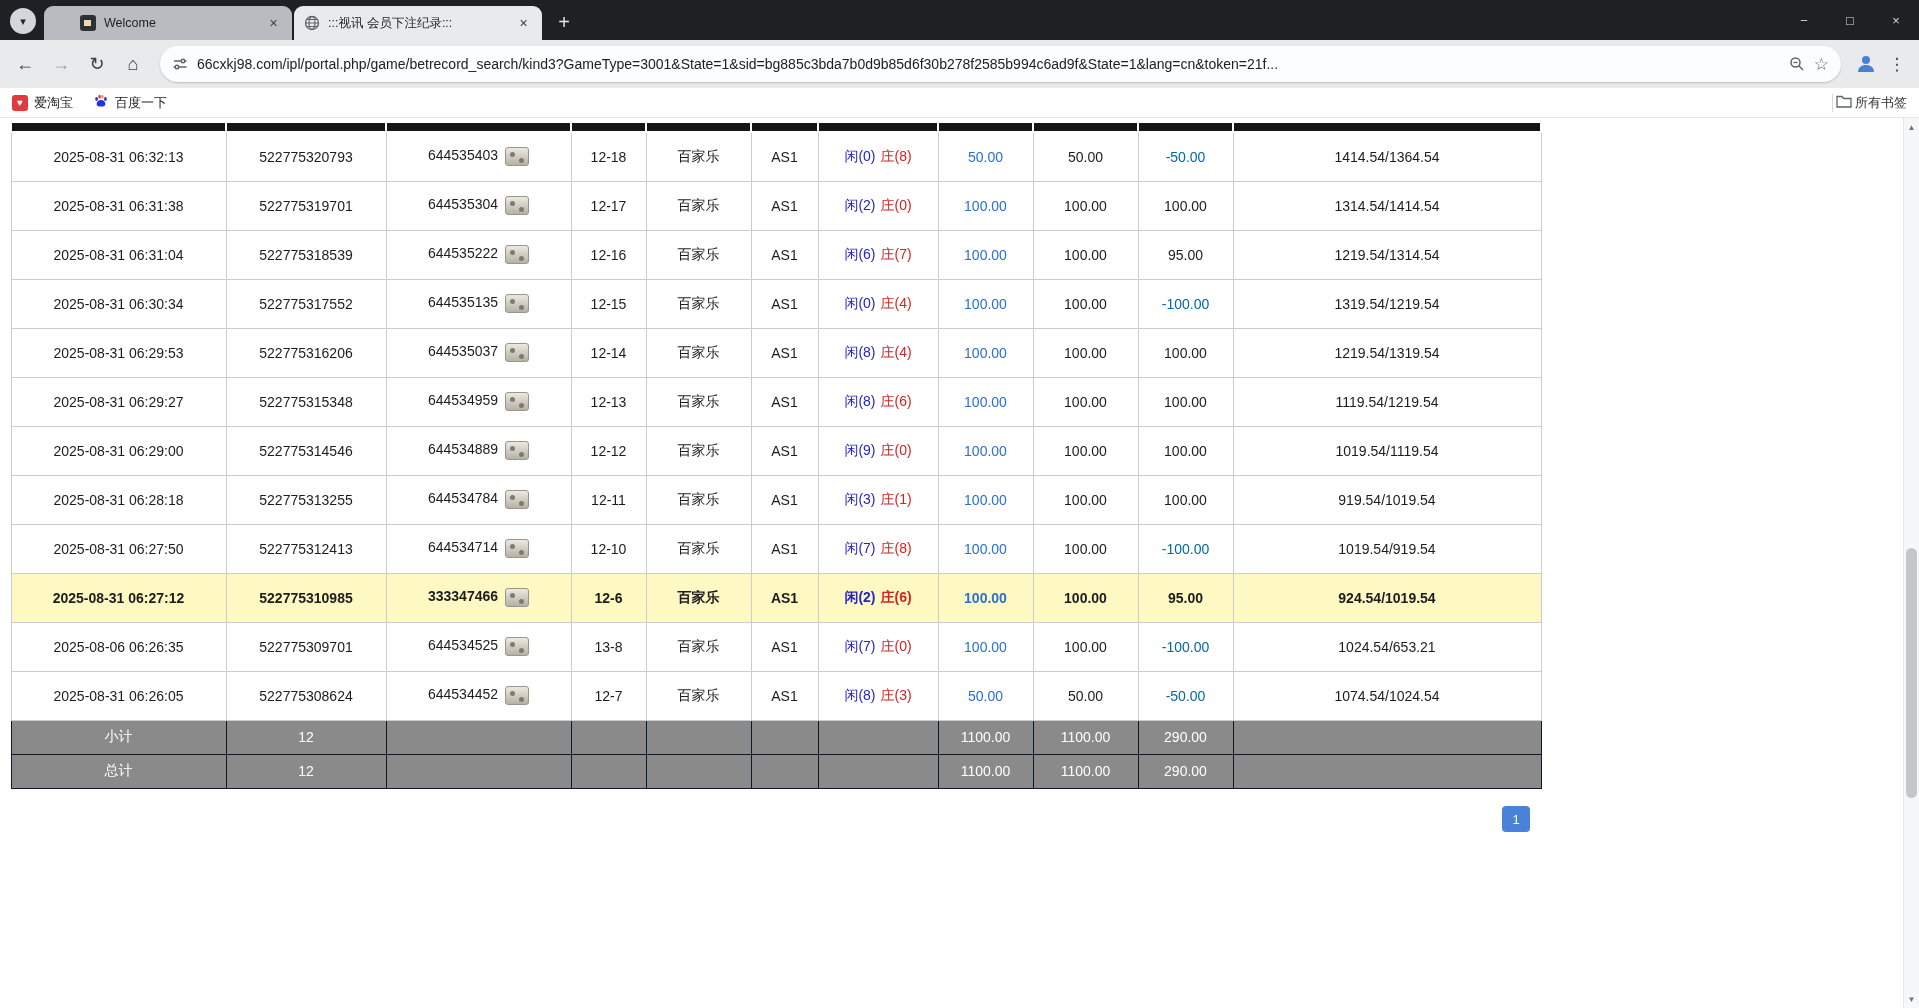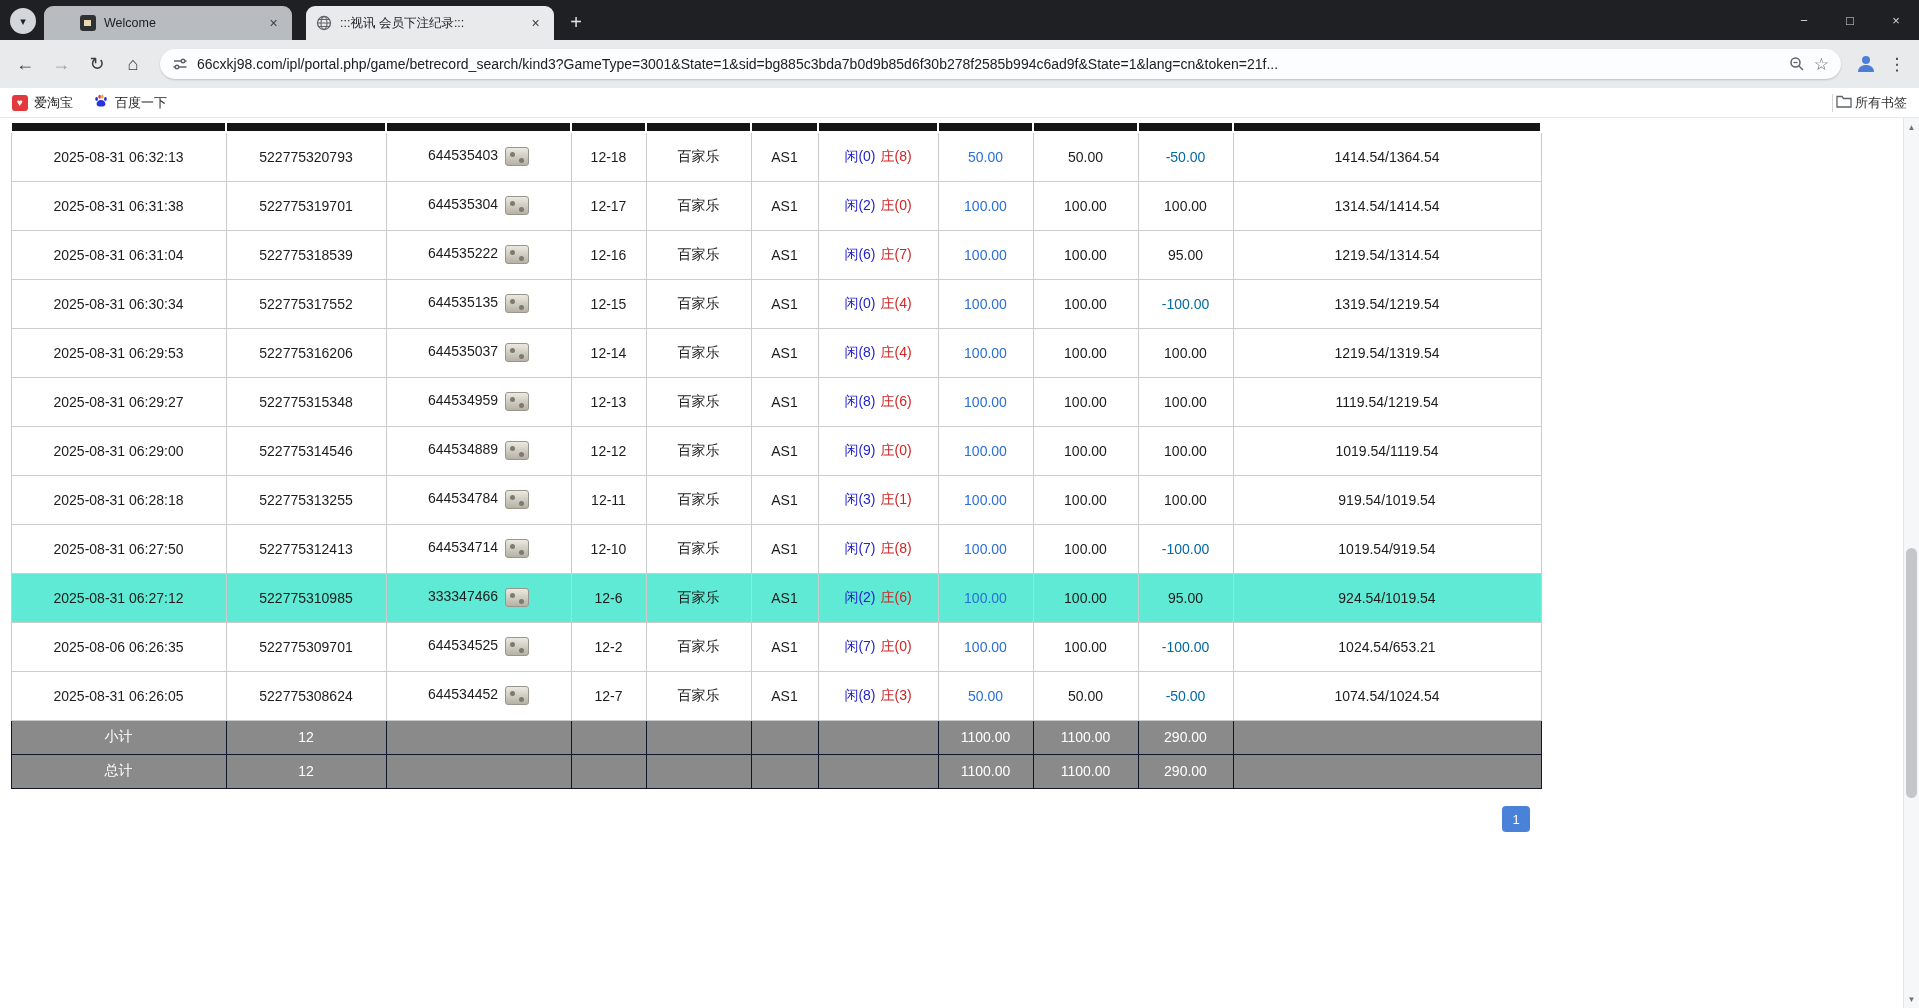--- a/index.html
+++ b/index.html
@@ -5,39 +5,39 @@
   * { box-sizing: border-box; margin: 0; padding: 0; }
   html,body { width: 1919px; height: 1008px; overflow: hidden; }
   body { font-family: "Liberation Sans", sans-serif; background: #fff; position: relative; }
 
   
   .titlebar { height: 40px; background: #1e2023; display: flex; align-items: flex-end; position: relative; }
   .tab-chevron { width: 26px; height: 26px; border-radius: 50%; background: #d3d6da; color: #202124;
     display: flex; align-items: center; justify-content: center; margin: 0 8px 6px 10px; font-size: 11px; }
   .tab { width: 248px; height: 34px; border-radius: 9px 9px 0 0; display: flex; align-items: center;
     padding: 0 10px; gap: 8px; font-size: 12.5px; color: #1d1f22; }
-  .tab.inactive { background: #b8bcc1; margin-right: 14px; padding-left: 36px; }
+  .tab.inactive { background: #b8bcc1; margin-right: 2px; padding-left: 36px; }
   .tab.active { background: #e9eaec; }
   .tab .title { flex: 1; white-space: nowrap; overflow: hidden; }
   .tab .close { width: 17px; height: 17px; border-radius: 50%; display: flex; align-items: center;
     justify-content: center; font-size: 14px; color: #3c4043; }
   .favicon { width: 16px; height: 16px; flex: 0 0 16px; display: flex; align-items: center; justify-content: center; }
   .fav-dark { background: #2e3134; border-radius: 3px; position: relative; }
   .fav-dark::after { content: ""; position: absolute; left: 4px; top: 5px; width: 7px; height: 6px; background: #e8d9b0; }
   .newtab { width: 28px; height: 28px; color: #dfe1e5; font-size: 20px; display: flex; align-items: center;
     justify-content: center; margin: 0 0 4px 8px; }
   .wincontrols { position: absolute; right: 0; top: 0; height: 40px; display: flex; }
   .wc { width: 46px; height: 100%; display: flex; align-items: center; justify-content: center;
     color: #d6d8db; font-size: 13px; }
 
   .toolbar { height: 48px; background: #e9eaec; display: flex; align-items: center; padding: 0 8px; gap: 2px; }
   .navbtn { width: 34px; height: 34px; border-radius: 50%; display: flex; align-items: center;
     justify-content: center; font-size: 18px; color: #3c4043; }
   .navbtn.disabled { color: #9aa0a6; }
-  .omnibox { flex: 1; height: 30px; background: #fcfdfe; border-radius: 18px; display: flex; align-items: center;
+  .omnibox { flex: 1; height: 36px; background: #fcfdfe; border-radius: 18px; display: flex; align-items: center;
     padding: 0 12px; margin: 0 8px; gap: 9px; box-shadow: 0 1px 2px rgba(0,0,0,.18); }
   .url { flex: 1; font-size: 14px; color: #202124; white-space: nowrap; overflow: hidden; }
   .omni-icon { display: flex; align-items: center; color: #5f6368; font-size: 17px; }
   .avatar { width: 30px; height: 30px; display: flex; align-items: center; justify-content: center; }
   .menu-dots { font-size: 17px; color: #3c4043; width: 28px; text-align: center; }
 
   .bookmarks { height: 30px; background: #fff; display: flex; align-items: center; padding: 0 12px; gap: 20px;
     border-bottom: 1px solid #e8e8e8; font-size: 13px; color: #202124; }
   .bm { display: flex; align-items: center; gap: 6px; }
   .bm-icon-taobao { width: 16px; height: 16px; border-radius: 3px; background: #e4393c; display: flex;
@@ -45,21 +45,21 @@
   .bookmarks-right { margin-left: auto; display: flex; align-items: center; gap: 3px; color: #333; }
   .vdivider { width: 1px; height: 18px; background: #d5d5d5; }
 
   
   .content { position: absolute; top: 118px; left: 0; right: 0; bottom: 0; background: #fff; }
 
   table.bet-table { border-collapse: collapse; table-layout: fixed; width: 1530px; margin: 3px 0 0 10px;
     font-size: 14px; color: #1c1c1c; text-align: center; }
   thead td { height: 10px; background: #151515; border: 2px solid #fff; padding: 0; }
   tbody td { height: 49px; border: 1px solid #ccc; padding: 0 4px; background: #fff; }
-  tr.hl td { background: #5eead4; }
+  tr.hl td { background: #fef9c3; font-weight: bold; }
   tfoot td { height: 34px; background: #8a8a8a; border: 1px solid #0f172a; color: #fff; font-size: 14px; }
   .player { color: #2323cc; }
   .banker { color: #d02424; margin-left: 5px; }
   .betlink { color: #2a6fd4; cursor: pointer; }
   td.neg { color: #0369a1; }
   .vicon { display: inline-block; width: 24px; height: 19px; margin-left: 7px; vertical-align: middle;
     background: linear-gradient(#ece9e0, #b5b1a5); border: 1px solid #9a968b; border-radius: 3px; position: relative; }
   .vicon::after { content: ""; position: absolute; left: 4px; top: 4px; width: 5px; height: 5px;
     background: #7d7a70; border-radius: 50%; box-shadow: 9px 6px 0 #7d7a70; }
 
@@ -333,21 +333,21 @@
           <td><span class="player">闲(2)</span><span class="banker">庄(6)</span></td>
           <td><span class="betlink">100.00</span></td>
           <td>100.00</td>
           <td>95.00</td>
           <td>924.54/1019.54</td>
         </tr>
         <tr>
           <td>2025-08-06 06:26:35</td>
           <td>522775309701</td>
           <td><span>644534525</span><span class="vicon"></span></td>
-          <td>12-2</td>
+          <td>13-8</td>
           <td>百家乐</td>
           <td>AS1</td>
           <td><span class="player">闲(7)</span><span class="banker">庄(0)</span></td>
           <td><span class="betlink">100.00</span></td>
           <td>100.00</td>
           <td class="neg">-100.00</td>
           <td>1024.54/653.21</td>
         </tr>
         <tr>
           <td>2025-08-31 06:26:05</td>

